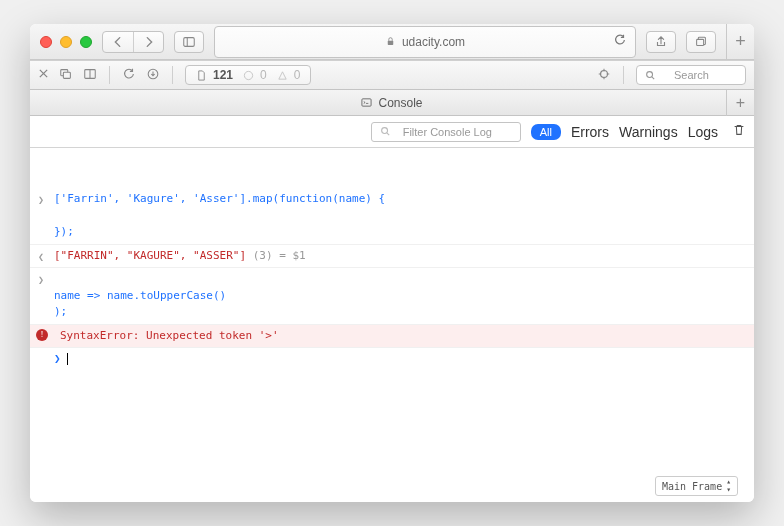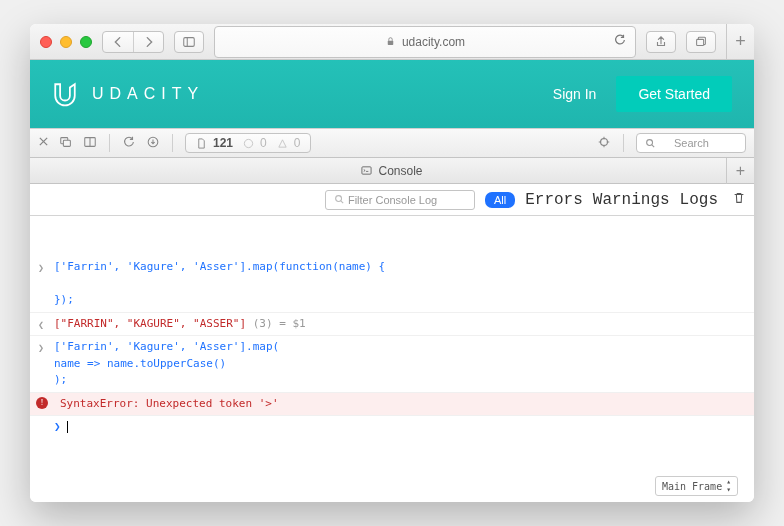--- a/index.html
+++ b/index.html
@@ -149,28 +149,28 @@
     border-bottom:1px solid #d4d4d4;
     display:flex; align-items:center;
     padding:0 8px; gap:10px;
     font-size:12px; color:#444;
   }
   .filterbar .spacer { flex:1; }
   .filter-input {
     border:1px solid #c4c4c4; border-radius:3px;
     height:20px; width:150px; padding:0 8px;
     color:#999; font-size:11px;
-    display:flex; align-items:center; gap:3px;
+    display:flex; align-items:center; gap:12px;
     background:#fff;
   }
   .pill {
     background:#1f72ff; color:#fff;
     border-radius:7px; padding:2px 9px; font-size:11px;
   }
-  .tablink { color:#333; font-size:16px;font-family:Liberation Mono, monospace; }
+  .tablink { color:#333; font-size:14px; }
   .trash { color:#555; font-size:14px; margin-left:4px; }
 
   
   .console-body {
     flex:1;
     font-family: Menlo, Monaco, Consolas, monospace;
     font-size:11px;
     background:#fff;
     overflow:hidden;
     position:relative;
@@ -256,31 +256,20 @@
     </div>
     <div class="sbtn">
       <svg class="icon-svg" viewBox="0 0 16 16">
           <rect x="3" y="5" width="8" height="7" rx="1" stroke="#888" stroke-width="1.2" fill="none"></rect>
           <path d="M5 5 V3.5 a1 1 0 0 1 1 -1 h6 a1 1 0 0 1 1 1 V10 a1 1 0 0 1 -1 1 h-1" stroke="#888" stroke-width="1.2" fill="none"></path>
         </svg>
     </div>
     <div class="plus-tab">+</div>
   </div>
 
-  <div class="site-header">
-    <div class="logo">
-      <svg class="logo-mark" viewBox="0 0 32 32">
-        <path d="M4 4 V18 a12 12 0 0 0 12 12 a12 12 0 0 0 12 -12 V4 L22 8 V18 a6 6 0 0 1 -12 0 V4 Z" fill="none" stroke="#fff" stroke-width="2.2"></path>
-      </svg>
-      <span class="logo-text">UDACITY</span>
-    </div>
-    <div class="spacer"></div>
-    <div class="signin">Sign In</div>
-    <div class="getstarted">Get Started</div>
-  </div>
 
   <div class="devbar">
     <div class="grp">
       <span>
         <svg class="icon-svg-sm" viewBox="0 0 12 12">
             <path d="M2 2 L10 10 M10 2 L2 10" stroke="#888" stroke-width="1.4"></path>
           </svg>
       </span>
       <span>
         <svg class="icon-svg" viewBox="0 0 16 16">
@@ -386,21 +375,21 @@
     <div class="entry">
       <span class="arrow out">❮</span>
       <span class="code-red">["FARRIN", "KAGURE", "ASSER"]</span>
       <span class="code-gray">(3)</span>
       <span class="code-gray">= $1</span>
     </div>
 
     <div class="entry">
       <span class="arrow in">❯</span>
       <div class="code-kw">
-        <span>['Farrin', 'Kagure', 'Asser'].map(</span><br>
+        <br>
         <span>    name =&gt; name.toUpperCase()</span><br>
         <span>  );</span>
       </div>
     </div>
 
     <div class="entry err-row">
       <span class="erricon">!</span>
       <span style="padding-left:6px">SyntaxError: Unexpected token '&gt;'</span>
     </div>
 

